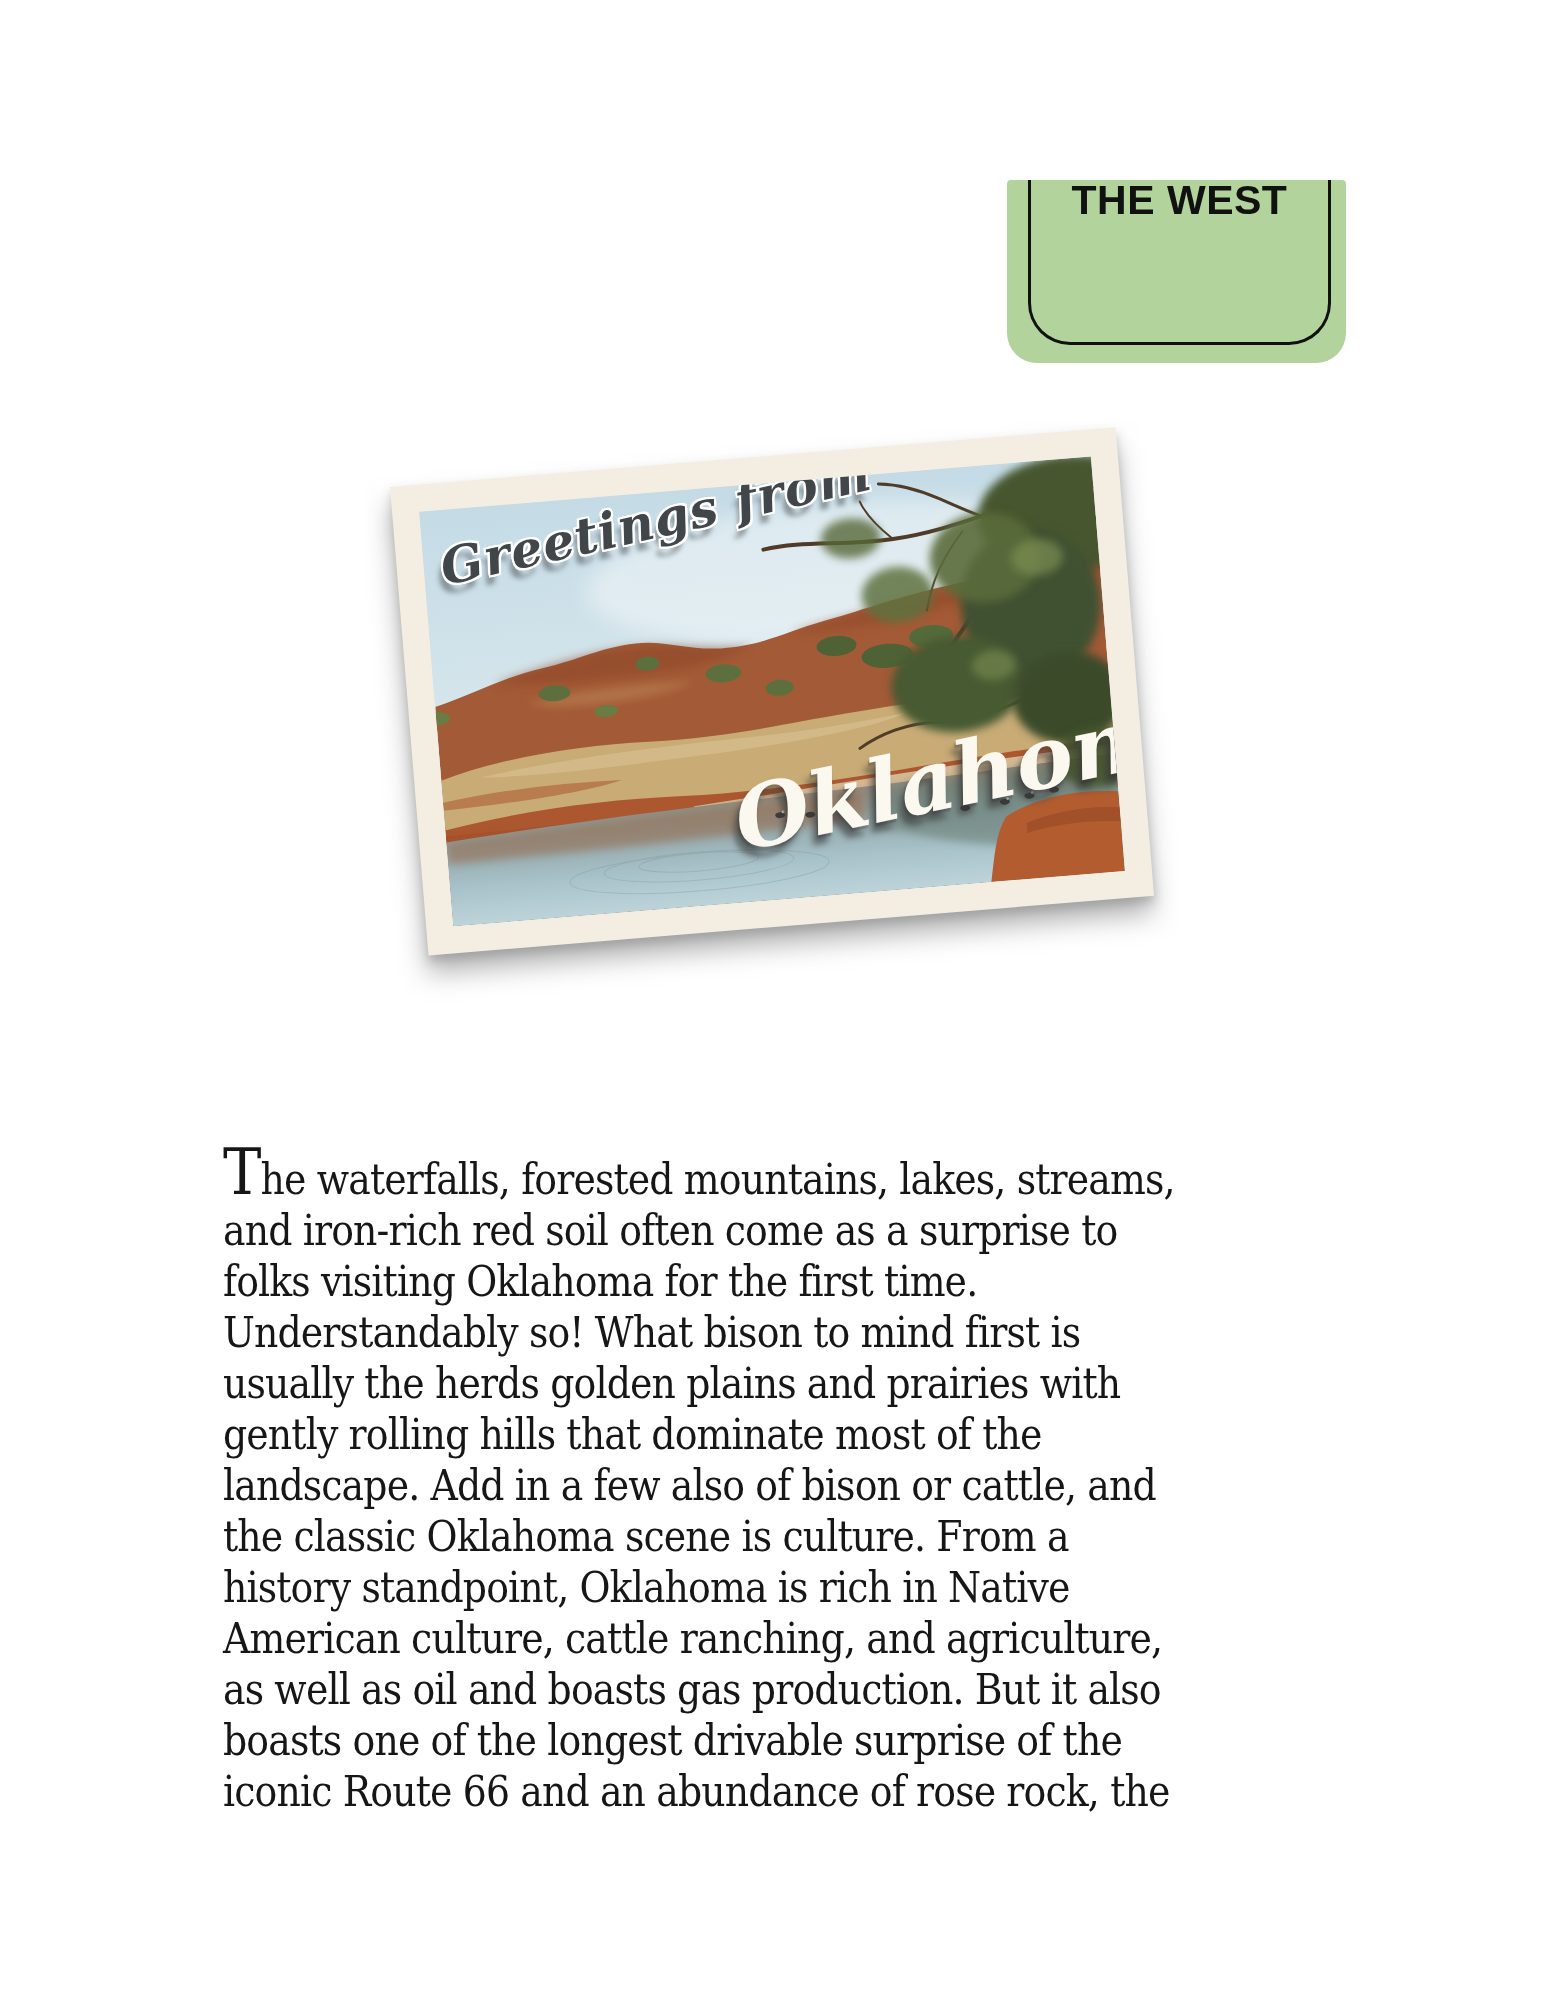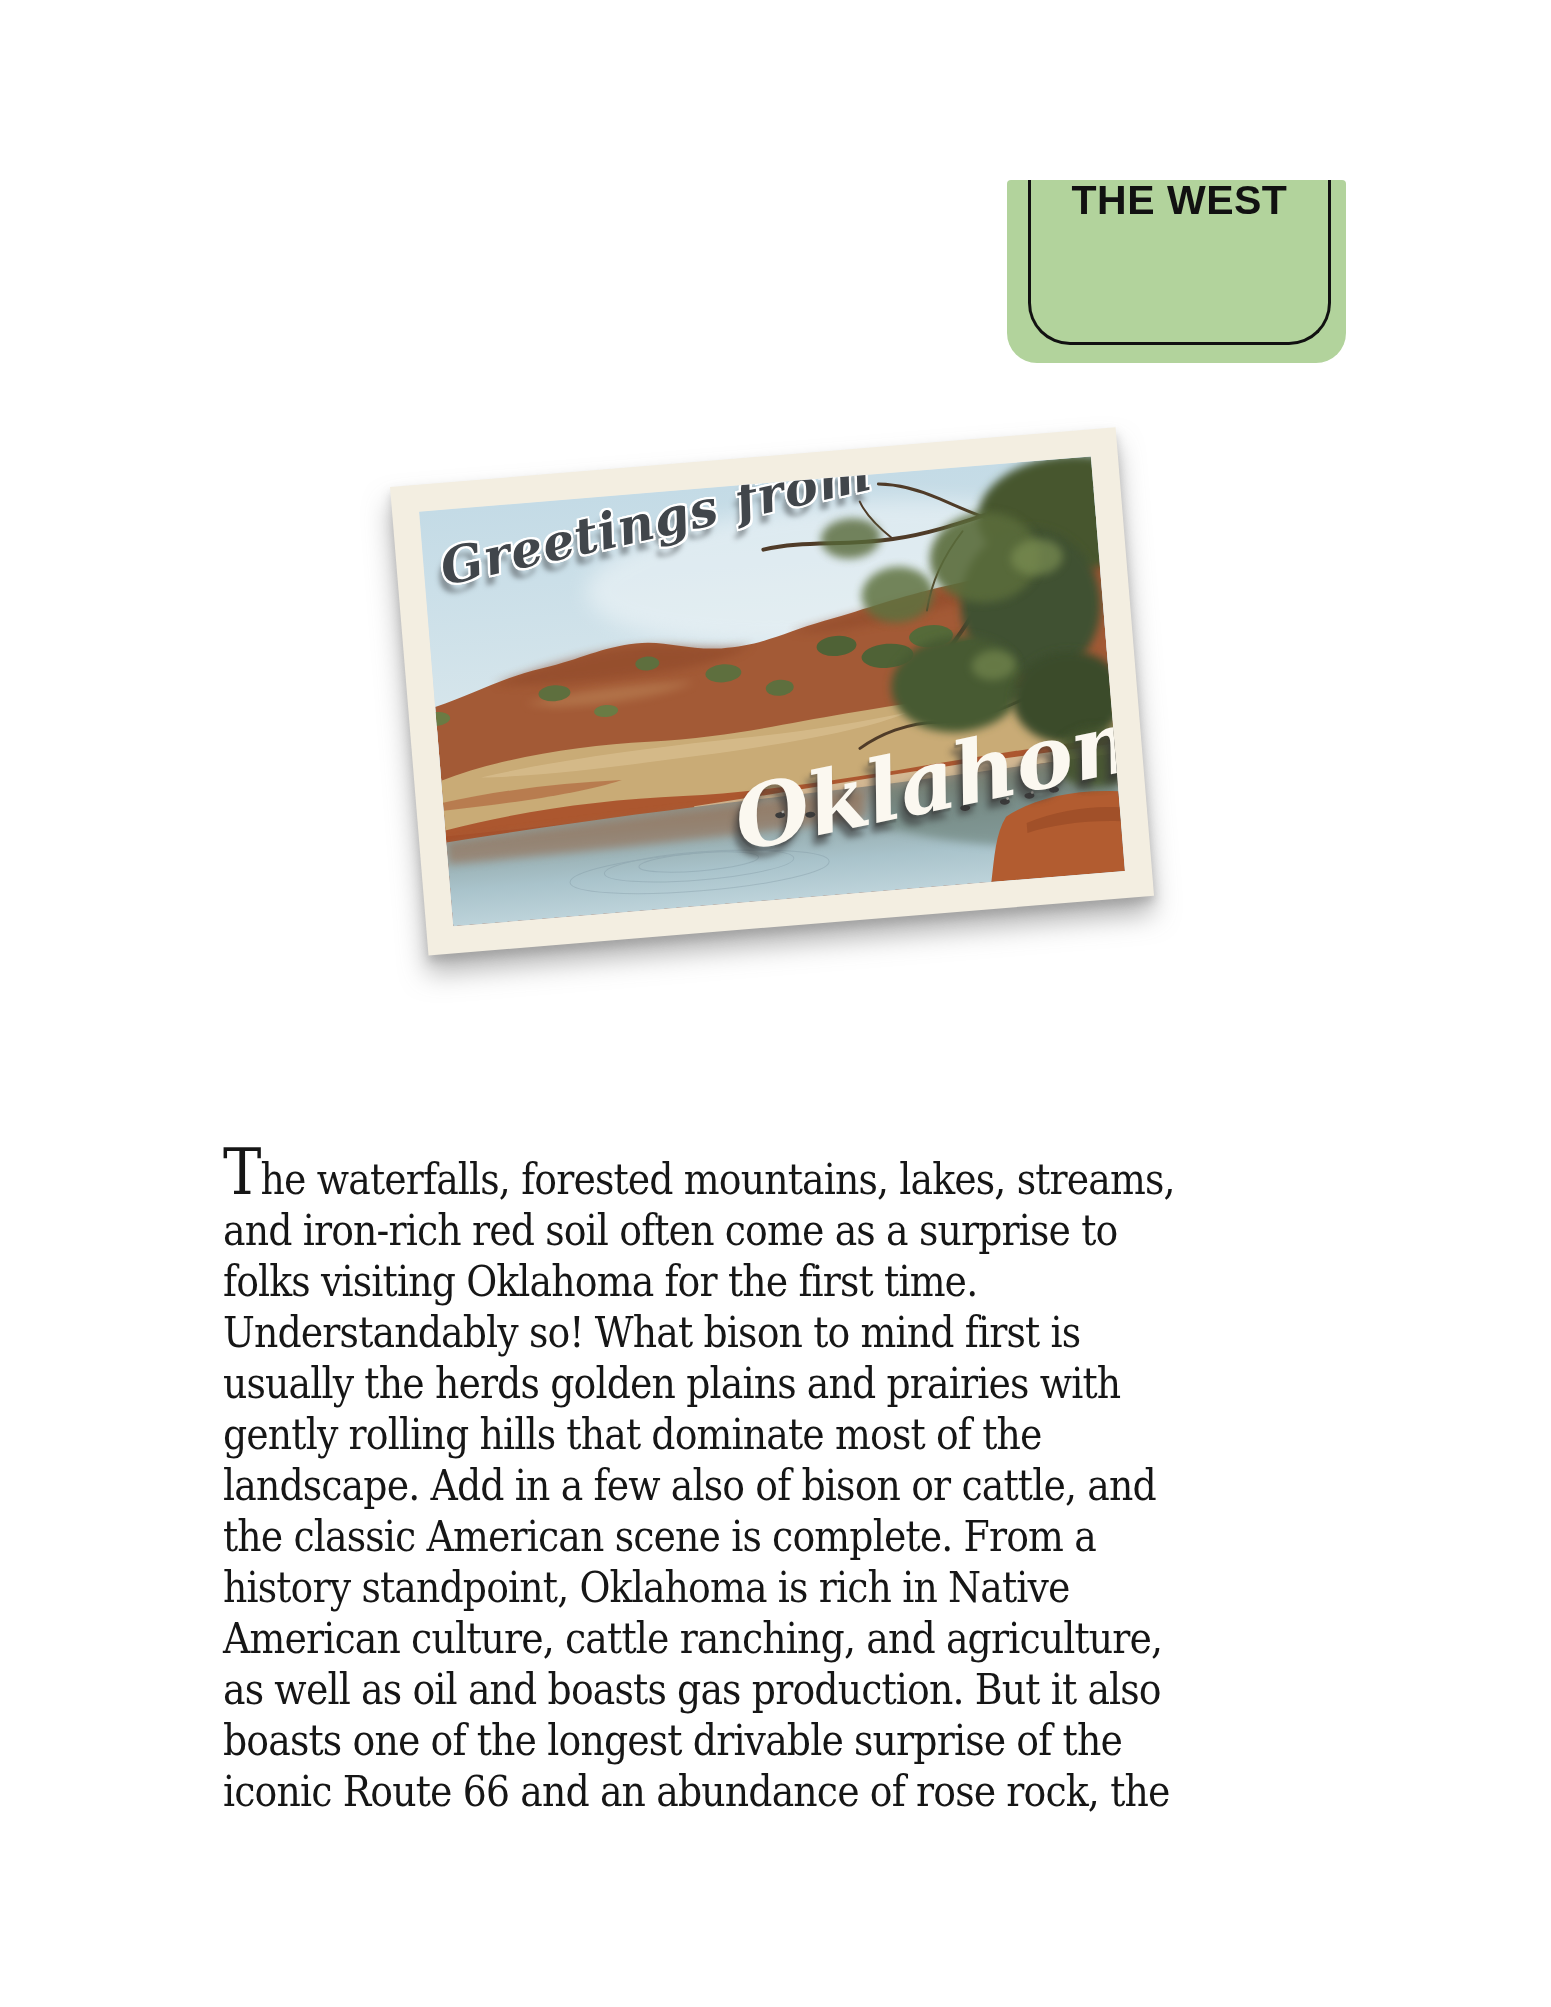--- a/index.html
+++ b/index.html
@@ -213,21 +213,21 @@
   </div>
 
   <div class="body-text">
     <div class="line"><span class="initial">T</span><span>he waterfalls, forested mountains, lakes, streams,</span></div>
     <div class="line">and iron-rich red soil often come as a surprise to</div>
     <div class="line">folks visiting Oklahoma for the first time.</div>
     <div class="line">Understandably so! What bison to mind first is</div>
     <div class="line">usually the herds golden plains and prairies with</div>
     <div class="line">gently rolling hills that dominate most of the</div>
     <div class="line">landscape. Add in a few also of bison or cattle, and</div>
-    <div class="line">the classic American scene is complete. From a</div>
+    <div class="line">the classic Oklahoma scene is culture. From a</div>
     <div class="line">history standpoint, Oklahoma is rich in Native</div>
     <div class="line">American culture, cattle ranching, and agriculture,</div>
     <div class="line">as well as oil and boasts gas production. But it also</div>
     <div class="line">boasts one of the longest drivable surprise of the</div>
     <div class="line">iconic Route 66 and an abundance of rose rock, the</div>
   </div>
 
 </div>
 
 </body></html>

